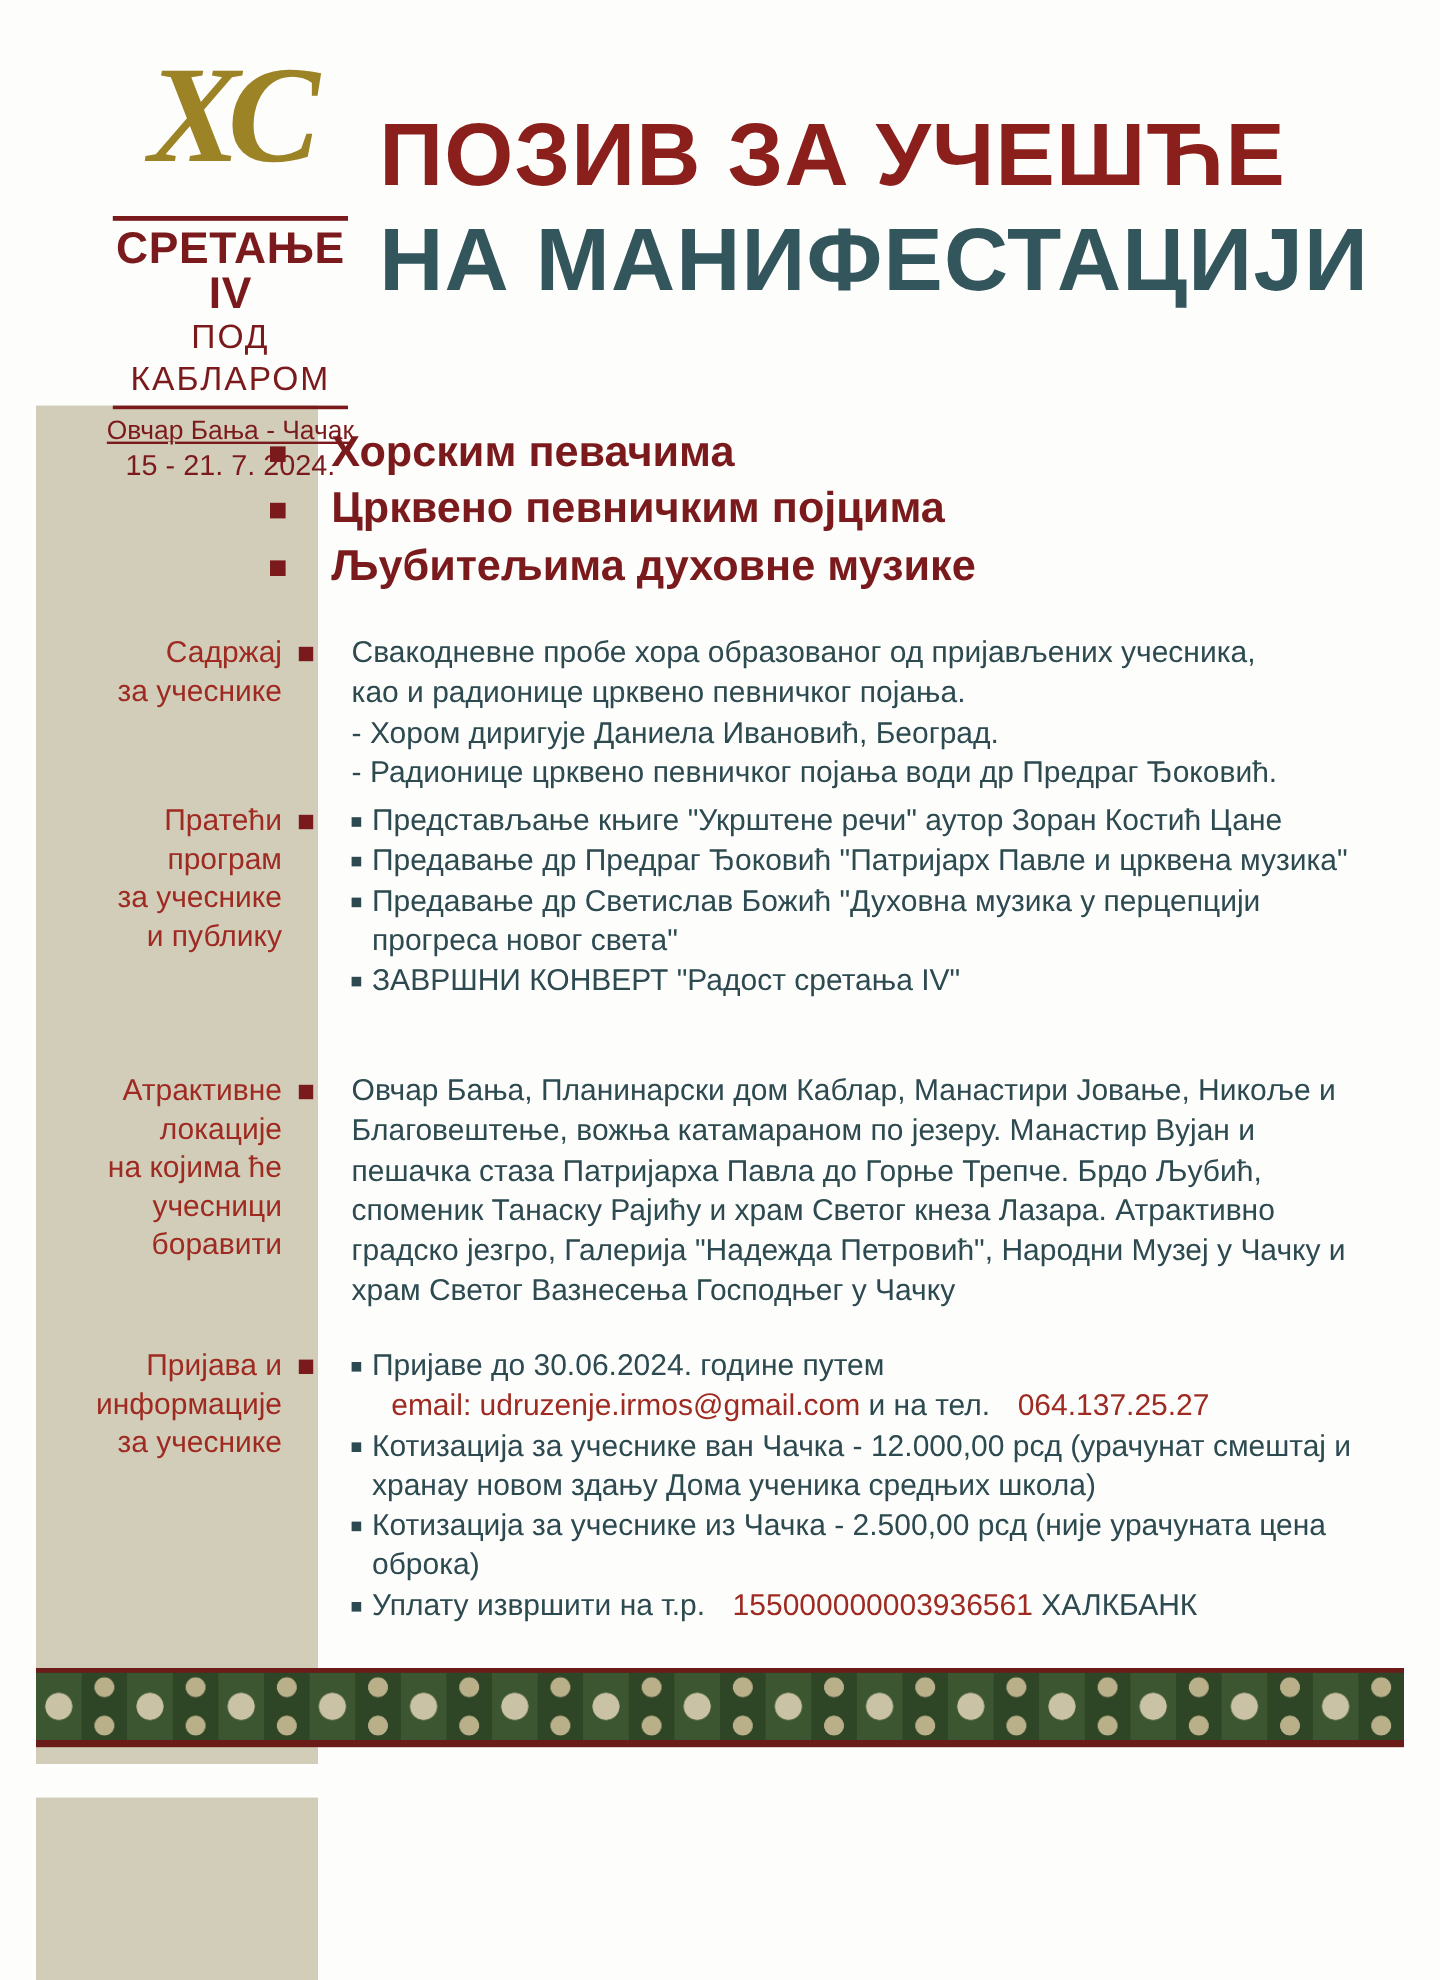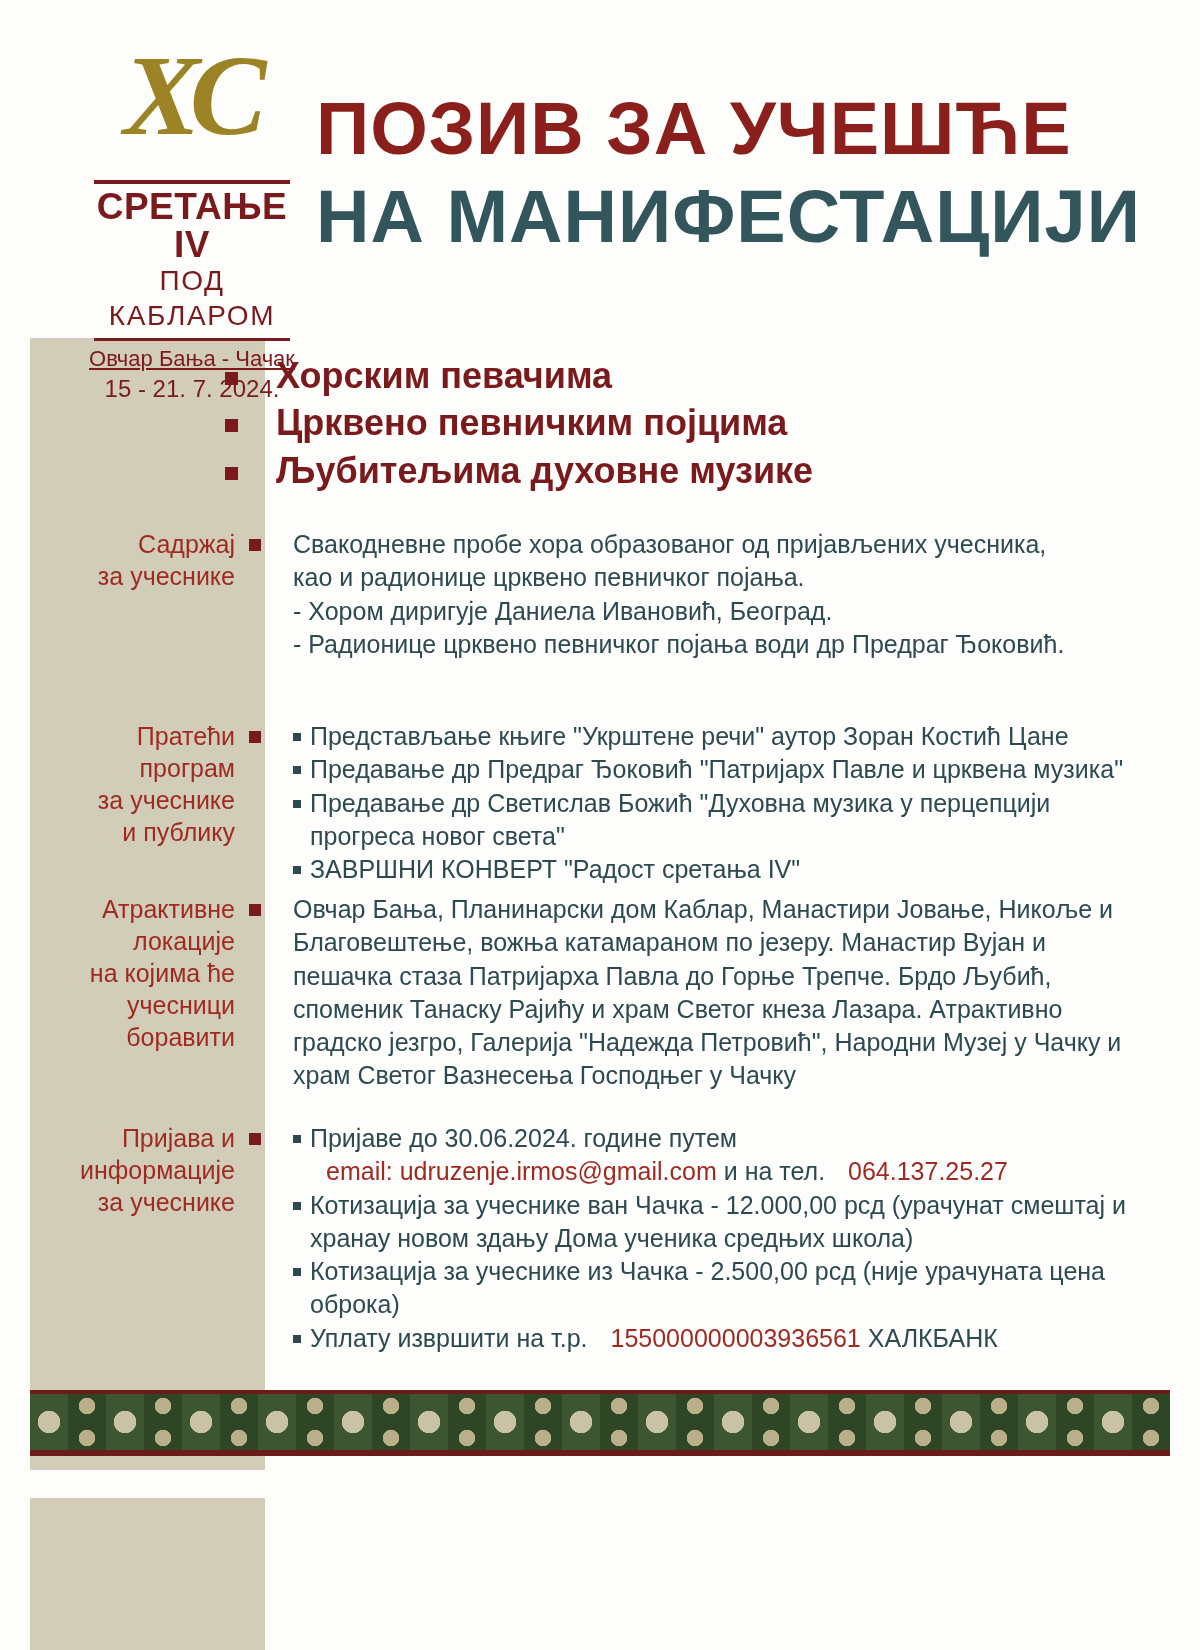--- a/index.html
+++ b/index.html
@@ -139,21 +139,21 @@
   .li-sq{
     width:8px;height:8px;background:#2c4a50;flex:0 0 auto;
     margin-right:9px;margin-top:13px;
   }
   .li-txt{flex:1 1 auto;}
   .dash-row{white-space:nowrap;}
   .red{color:#9e2a22;margin-left:16px;}
 
   
   #sec-content{left:30px;top:528px;width:1120px;}
-  #sec-program{left:30px;top:720px;width:1120px;justify-content:center;}
+  #sec-program{left:30px;top:668px;width:1120px;justify-content:center;}
   #sec-locations{left:30px;top:893px;width:1120px;}
   #sec-apply{left:30px;top:1122px;width:1120px;}
 
   
   .ornament-wrap{
     position:absolute;left:30px;top:1394px;width:1140px;height:56px;
     overflow:hidden;
     background:#2f4a2a;
   }
   .ornament{

